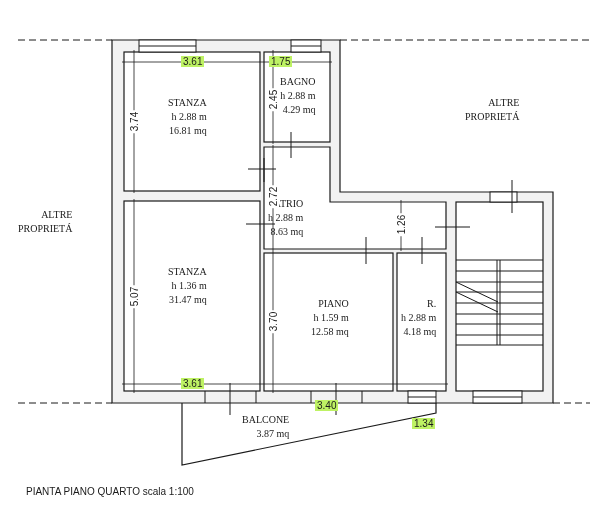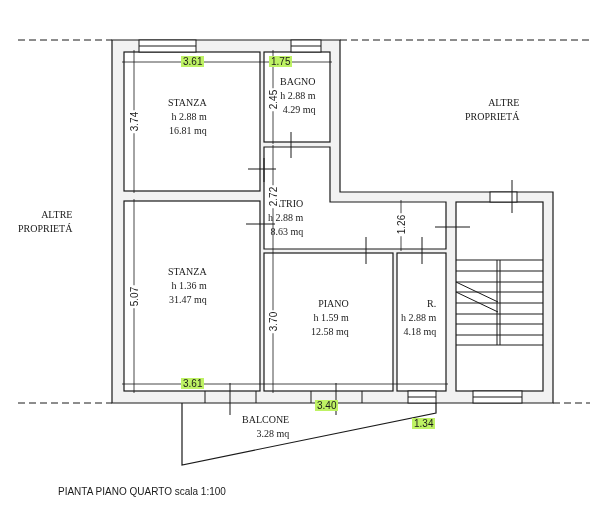--- a/index.html
+++ b/index.html
@@ -3,21 +3,21 @@
 <meta charset="utf-8">
 <style>
   html, body { margin: 0; padding: 0; background: #ffffff; }
   body { width: 607px; height: 521px; position: relative; overflow: hidden;
          font-family: "Liberation Sans", sans-serif; color: #1a1a1a; }
   svg { position: absolute; left: 0; top: 0; }
   .lbl { position: absolute; font-size: 10px; line-height: 14px; text-align: right; white-space: nowrap; color: #1a1a1a; font-family: Liberation Serif, serif; }
   .dim { position: absolute; font-size: 10px; line-height: 11px; background: #bef264; padding: 0 2px; white-space: nowrap; color: #1a1a1a; }
   .vdim { position: absolute; font-size: 10px; line-height: 11px; background: #ffffff; padding: 0 2px; white-space: nowrap;
           transform: rotate(-90deg); transform-origin: center center; color: #1a1a1a; }
-  .caption { position: absolute; left: 26px; top: 486px; font-size: 10px; color: #1a1a1a; margin-left: 32px; }
+  .caption { position: absolute; left: 26px; top: 486px; font-size: 10px; color: #1a1a1a; }
 </style>
 </head>
 <body>
 
 <svg width="607" height="521" viewBox="0 0 607 521">
 
   <line x1="18" y1="40" x2="112" y2="40" stroke="#1a1a1a" stroke-dasharray="7,4"></line>
   <line x1="340" y1="40" x2="590" y2="40" stroke="#1a1a1a" stroke-dasharray="7,4"></line>
   <line x1="18" y1="403" x2="112" y2="403" stroke="#1a1a1a" stroke-dasharray="7,4"></line>
   <line x1="553" y1="403" x2="590" y2="403" stroke="#1a1a1a" stroke-dasharray="7,4"></line>
@@ -131,21 +131,21 @@
   <div>h 1.59 m</div>
   <div>12.58 mq</div>
 </div>
 <div class="lbl" style="left:401px; top:297px;">
   <div>R.</div>
   <div>h 2.88 m</div>
   <div>4.18 mq</div>
 </div>
 <div class="lbl" style="left:242px; top:413px;">
   <div>BALCONE</div>
-  <div>3.28 mq</div>
+  <div>3.87 mq</div>
 </div>
 
 <span class="dim" style="left:181px; top:56px;">3.61</span>
 <span class="dim" style="left:269px; top:56px;">1.75</span>
 <span class="dim" style="left:181px; top:378px;">3.61</span>
 <span class="dim" style="left:315px; top:400px;">3.40</span>
 <span class="dim" style="left:412px; top:378px;margin-top:40px;">1.34</span>
 
 <span class="vdim" style="left:123px; top:116px;">3.74</span>
 <span class="vdim" style="left:262px; top:94px;">2.45</span>

